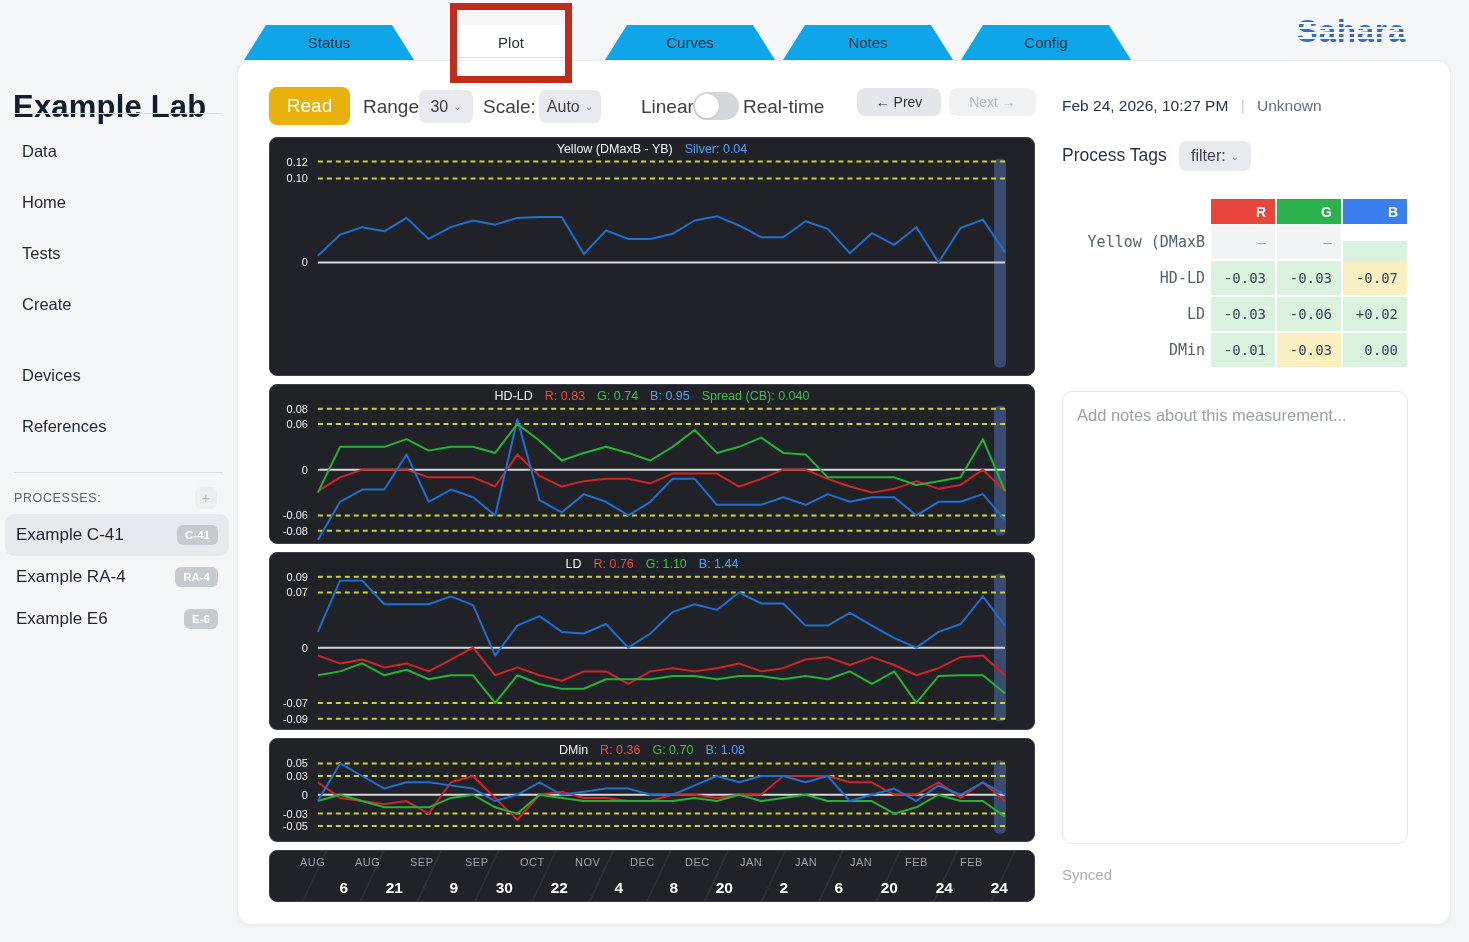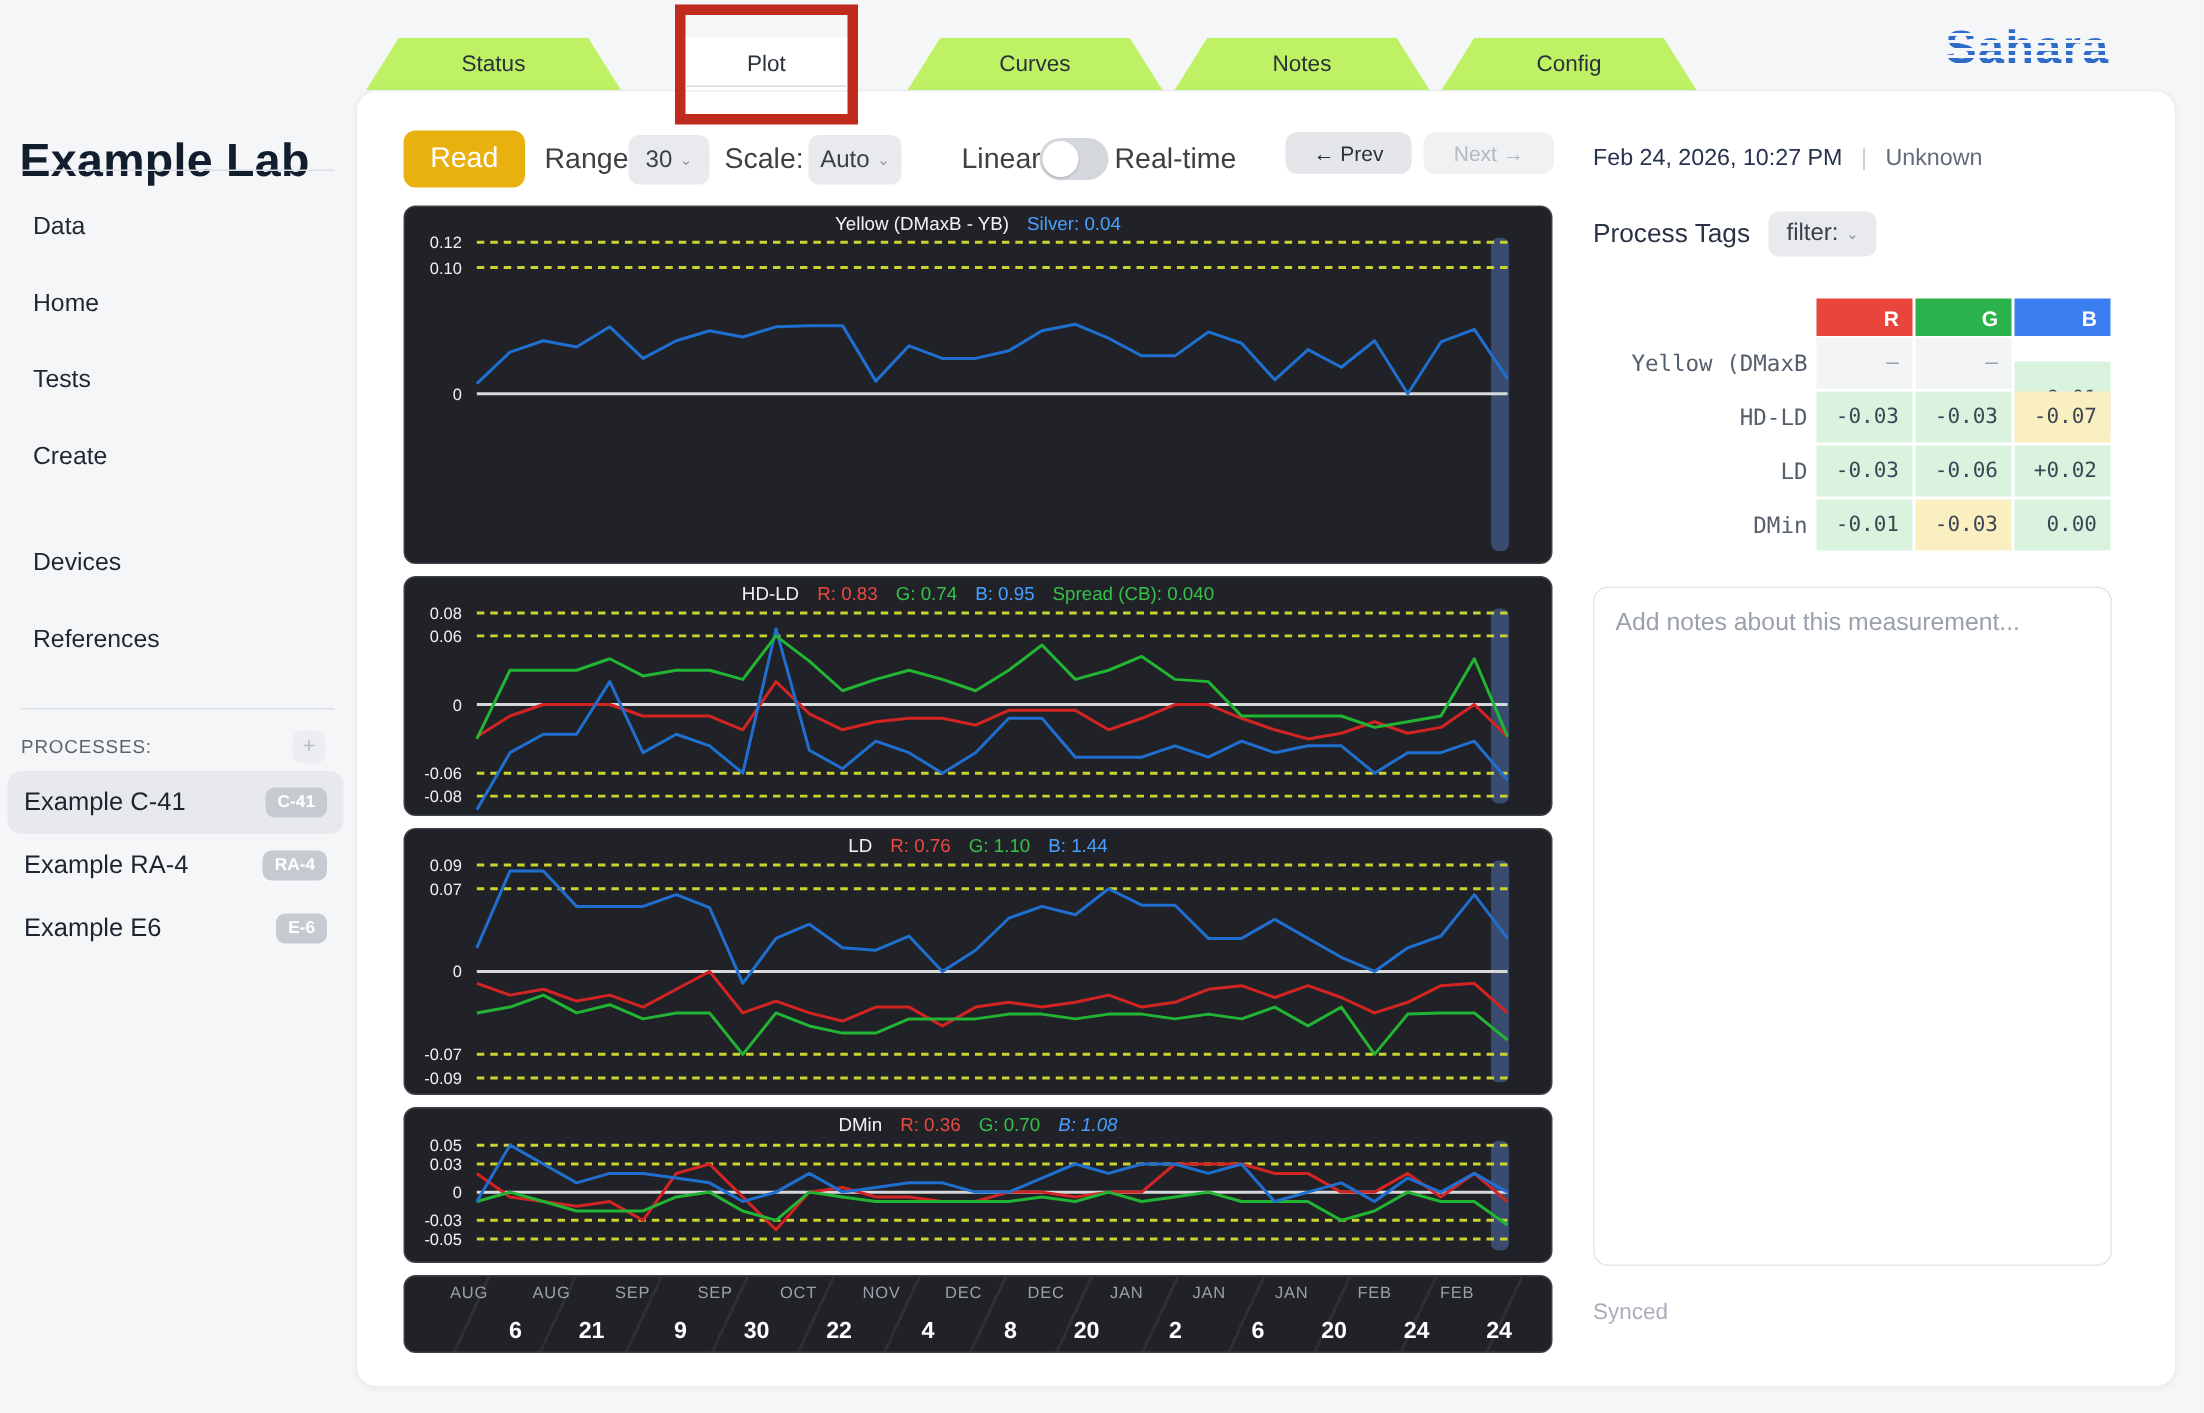--- a/index.html
+++ b/index.html
@@ -19,21 +19,21 @@
   #add-process-btn { position:absolute; right:20px; top:487px; width:22px; height:22px; border-radius:6px;
     background:#eceef1; color:#b9bec6; font-size:15px; line-height:21px; text-align:center; cursor:pointer; }
   #process-list { position:absolute; left:5px; top:514px; width:224px; }
   .proc-item { display:flex; align-items:center; justify-content:space-between; padding:11px 11px; border-radius:9px; cursor:pointer; }
   .proc-item.selected { background:#e7e9ed; }
   .proc-label { font-size:17px; color:#1c2430; }
   .proc-badge { background:#c6cbd2; color:#fff; font-size:11.5px; font-weight:700; padding:4px 8px; border-radius:6px; }
 
   
   #tabbar { position:absolute; left:237px; top:25px; width:1214px; height:35px; }
-  .tab { position:absolute; top:0; height:35px; width:170px; background:#bef264;
+  .tab { position:absolute; top:0; height:35px; width:170px; background:#0ea5e9;
     clip-path:polygon(22px 0, calc(100% - 22px) 0, 100% 100%, 0 100%);
     display:flex; align-items:center; justify-content:center;
     font-size:15px; color:#2b313b; cursor:pointer; }
   .tab.active { background:#ffffff; width:118px; clip-path:none; z-index:3; }
   #annotation-box { position:absolute; left:450px; top:3px; width:122px; height:80px;
     border:7px solid #bf2b1c; z-index:4; pointer-events:none; }
   #annotation-box::after { content:""; position:absolute; left:0; right:0; top:47px; height:1px; background:#d9dcdf; }
 
   
   #logo { position:absolute; left:1297px; top:14px; font-size:31px; font-weight:700;
@@ -236,21 +236,21 @@
         <line x1="48" x2="737" y1="55.92738461538461" y2="55.92738461538461" stroke="#d6d8da" stroke-width="2"></line>
         <text x="38" y="59.92738461538461" text-anchor="end" fill="#eef0f2" font-size="11" font-family="&quot;Liberation Sans&quot;, sans-serif">0</text>
         <line x1="48" x2="737" y1="74.75815384615385" y2="74.75815384615385" stroke="#cbd332" stroke-width="2" stroke-dasharray="5 4"></line>
         <text x="38" y="78.75815384615385" text-anchor="end" fill="#eef0f2" font-size="11" font-family="&quot;Liberation Sans&quot;, sans-serif">-0.03</text>
         <line x1="48" x2="737" y1="87.312" y2="87.312" stroke="#cbd332" stroke-width="2" stroke-dasharray="5 4"></line>
         <text x="38" y="91.312" text-anchor="end" fill="#eef0f2" font-size="11" font-family="&quot;Liberation Sans&quot;, sans-serif">-0.05</text>
         <polyline points="48.0,43.4 70.2,59.1 92.5,62.2 114.7,65.3 136.9,62.2 159.1,74.8 181.4,43.4 203.6,37.1 225.8,59.1 248.0,81.0 270.3,55.9 292.5,52.8 314.7,59.1 336.9,59.1 359.2,62.2 381.4,62.2 403.6,55.9 425.8,55.9 448.1,59.1 470.3,55.9 492.5,55.9 514.7,37.1 537.0,37.1 559.2,37.1 581.4,43.4 603.6,43.4 625.9,55.9 648.1,55.9 670.3,43.4 692.5,59.1 714.8,43.4 737.0,62.2" fill="none" stroke="#d32424" stroke-width="2" stroke-linejoin="round"></polyline>
         <polyline points="48.0,62.2 70.2,55.9 92.5,62.2 114.7,68.5 136.9,68.5 159.1,68.5 181.4,59.1 203.6,55.9 225.8,68.5 248.0,74.8 270.3,55.9 292.5,59.1 314.7,62.2 336.9,62.2 359.2,62.2 381.4,62.2 403.6,62.2 425.8,59.1 448.1,62.2 470.3,55.9 492.5,62.2 514.7,59.1 537.0,55.9 559.2,62.2 581.4,62.2 603.6,62.2 625.9,74.8 648.1,68.5 670.3,55.9 692.5,62.2 714.8,62.2 737.0,77.9" fill="none" stroke="#22b433" stroke-width="2" stroke-linejoin="round"></polyline>
         <polyline points="48.0,62.2 70.2,24.5 92.5,37.1 114.7,49.7 136.9,43.4 159.1,43.4 181.4,46.5 203.6,49.7 225.8,62.2 248.0,55.9 270.3,43.4 292.5,55.9 314.7,52.8 336.9,49.7 359.2,49.7 381.4,55.9 403.6,55.9 425.8,46.5 448.1,37.1 470.3,43.4 492.5,37.1 514.7,37.1 537.0,43.4 559.2,37.1 581.4,62.2 603.6,55.9 625.9,49.7 648.1,62.2 670.3,46.5 692.5,55.9 714.8,43.4 737.0,55.9" fill="none" stroke="#1f6fd0" stroke-width="2" stroke-linejoin="round"></polyline>
       </svg>
-      <div class="chart-title"><span>DMin</span><span style="color: rgb(232, 74, 66);">R: 0.36</span><span style="color: rgb(53, 192, 74);">G: 0.70</span><span style="color: rgb(71, 160, 255); font-style: italic;">B: 1.08</span></div>
+      <div class="chart-title"><span>DMin</span><span style="color: rgb(232, 74, 66);">R: 0.36</span><span style="color: rgb(53, 192, 74);">G: 0.70</span><span style="color: rgb(71, 160, 255);">B: 1.08</span></div>
     </div>
   <div id="xaxis">
       <div class="x-tick">
         <div class="x-month">AUG</div>
         <div class="x-day">6</div>
       </div>
       <div class="x-tick">
         <div class="x-month">AUG</div>
         <div class="x-day">21</div>
       </div>

